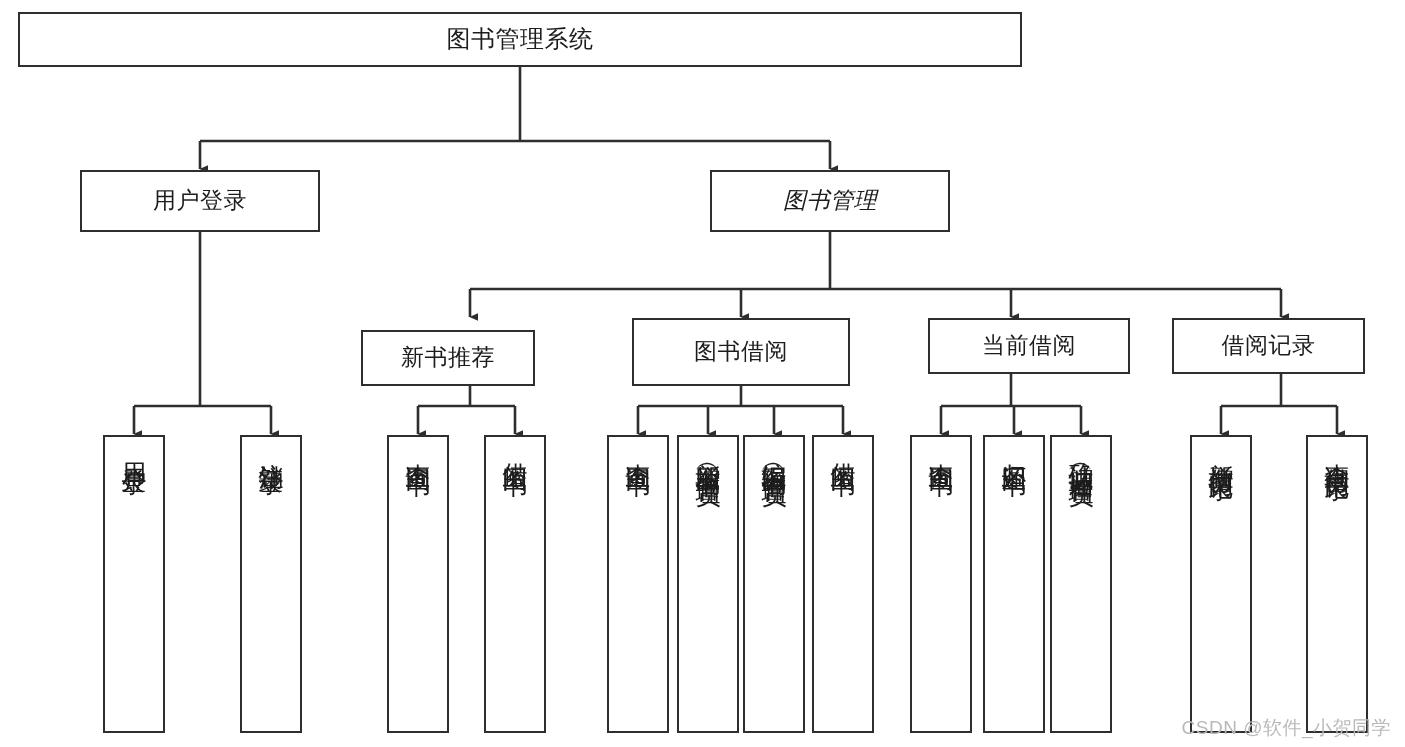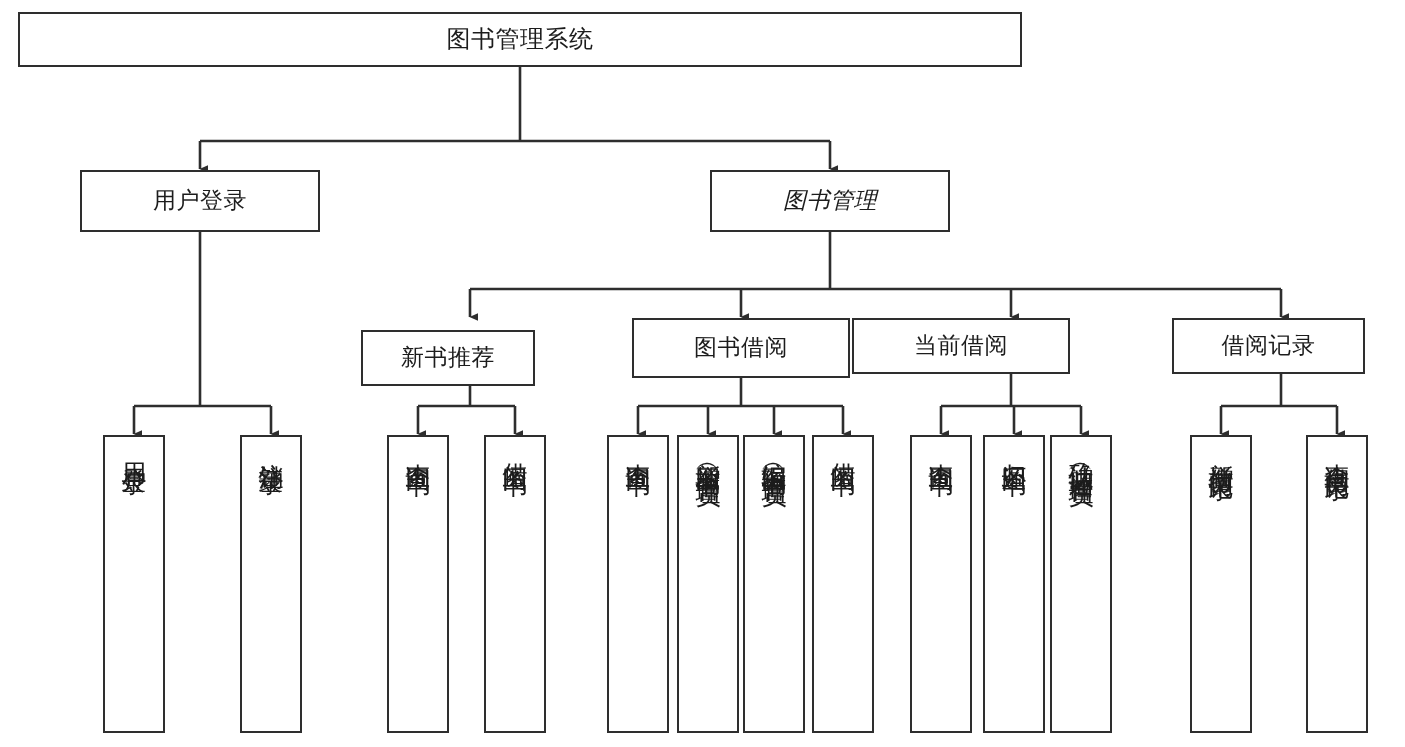--- a/index.html
+++ b/index.html
@@ -130,24 +130,24 @@
       </div>
       <div class="node horiz" id="node-login" style="left: 80px; top: 170px; width: 240px; height: 62px;">
         <span class="node-label">用户登录</span>
       </div>
       <div class="node horiz" id="node-bookmgmt" style="left: 710px; top: 170px; width: 240px; height: 62px; font-style: italic;">
         <span class="node-label">图书管理</span>
       </div>
       <div class="node horiz" id="node-newbook" style="left: 361px; top: 330px; width: 174px; height: 56px;">
         <span class="node-label">新书推荐</span>
       </div>
-      <div class="node horiz" id="node-borrow" style="left: 632px; top: 318px; width: 218px; height: 60px;">
+      <div class="node horiz" id="node-borrow" style="left: 632px; top: 318px; width: 218px; height: 68px;">
         <span class="node-label">图书借阅</span>
       </div>
-      <div class="node horiz" id="node-current" style="left: 852px; top: 318px; width: 218px; height: 56px;">
+      <div class="node horiz" id="node-current" style="left: 928px; top: 318px; width: 202px; height: 56px;">
         <span class="node-label">当前借阅</span>
       </div>
       <div class="node horiz" id="node-records" style="left: 1172px; top: 318px; width: 193px; height: 56px;">
         <span class="node-label">借阅记录</span>
       </div>
       <div class="node leaf" id="node-l-login" style="left: 103px; top: 435px; width: 62px; height: 298px;">
         <span class="node-label">用户登录</span>
       </div>
       <div class="node leaf" id="node-l-logout" style="left: 240px; top: 435px; width: 62px; height: 298px;">
         <span class="node-label">注销登录</span>
@@ -180,13 +180,14 @@
         <span class="node-label">确认归还（管理员）</span>
       </div>
       <div class="node leaf" id="node-l-addrec" style="left: 1190px; top: 435px; width: 62px; height: 298px;">
         <span class="node-label">新增借阅记录</span>
       </div>
       <div class="node leaf" id="node-l-qrec" style="left: 1306px; top: 435px; width: 62px; height: 298px;">
         <span class="node-label">查询借阅记录</span>
       </div>
     </div>
 
+  <div id="watermark">CSDN @软件_小贺同学</div>
 </div>
 
 </body></html>

